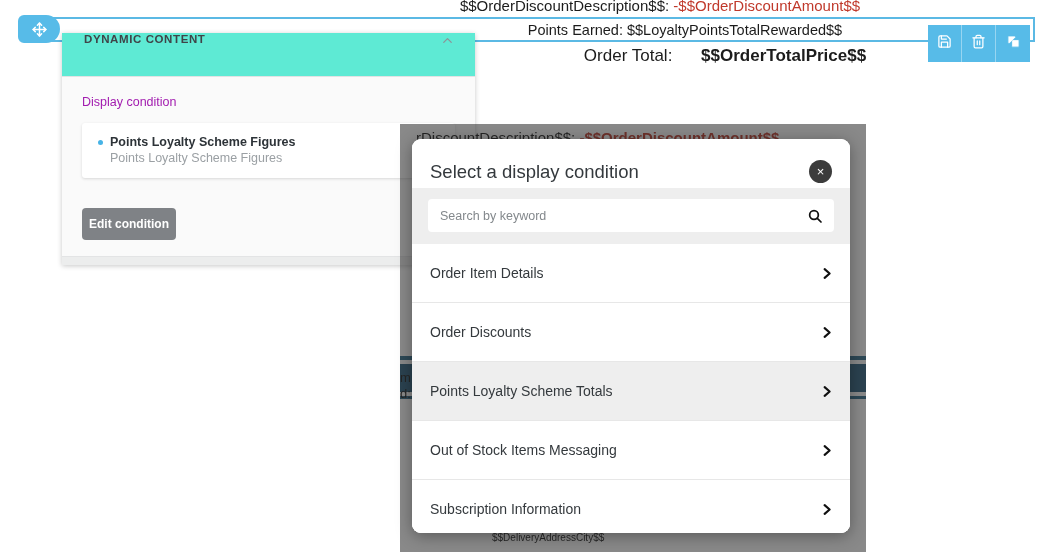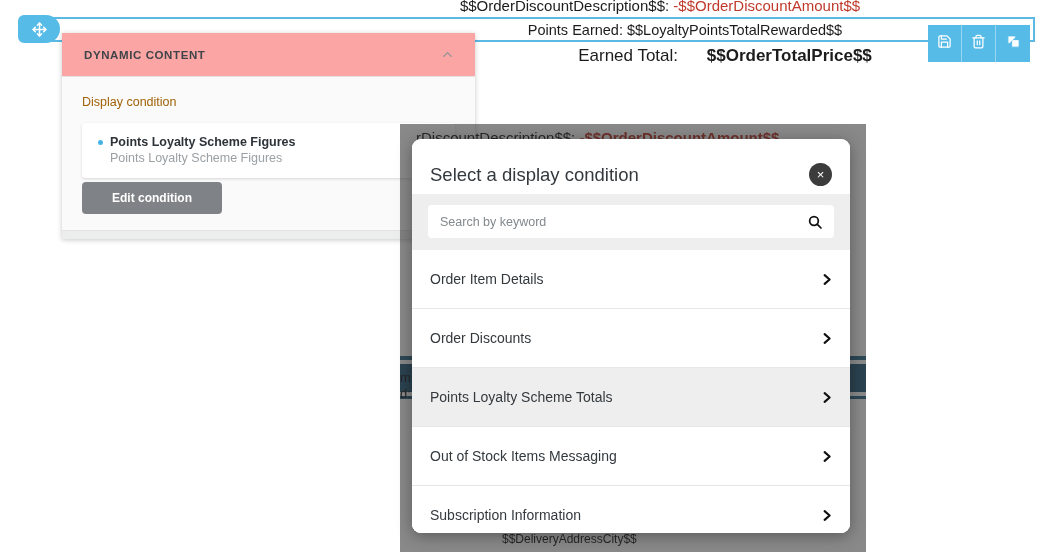--- a/index.html
+++ b/index.html
@@ -101,48 +101,48 @@
   .dyn-panel {
     position: absolute;
     left: 62px; top: 33px;
     width: 413px;
     background: #fafafa;
     box-shadow: 0 1px 5px rgba(0,0,0,0.22);
     z-index: 20;
   }
   .dyn-head {
     height: 44px;
-    background: #fca5a5;
+    background: #5eead4;
     border-bottom: 1px solid #e2e3e4;
     display: flex;
-    align-items: center;
+    align-items: flex-start;
     justify-content: space-between;
     padding: 0 20px 0 22px;
   }
   .dyn-head-title {
     font-size: 11.5px;
     font-weight: bold;
     letter-spacing: 0.6px;
     color: #3f4448;
   }
   .dyn-head-chev { color: #8d9397; line-height: 0; }
 
   .dyn-body { padding: 18px 20px 16px 20px; }
   .dyn-label {
     font-size: 12.5px;
-    color: #a16207;
+    color: #a21caf;
     margin-bottom: 14px;
   }
 
   .cond-card {
     background: #ffffff;
     border-radius: 3px;
     box-shadow: 0 1px 3px rgba(0,0,0,0.14);
     padding: 12px 16px 13px 16px;
-    margin-bottom: 4px;
+    margin-bottom: 30px;
   }
   .cond-title-row {
     display: flex;
     align-items: center;
     gap: 7px;
   }
   .cond-dot {
     width: 5px; height: 5px;
     border-radius: 50%;
     background: #46b3e6;
@@ -161,21 +161,21 @@
   }
 
   .edit-btn {
     display: inline-block;
     background: #7f8286;
     color: #ffffff;
     font-size: 12px;
     font-weight: bold;
     border: none;
     border-radius: 4px;
-    padding: 9px 30px;
+    padding: 9px 7px;
     cursor: pointer;
     font-family: "Liberation Sans", sans-serif;
   }
   .dyn-foot {
     height: 9px;
     background: #eceded;
     border-top: 1px solid #e3e4e5;
   }
 
   
@@ -216,38 +216,38 @@
     background: #2f6b8c;
   }
   .bg-blue-rule-b {
     position: absolute;
     left: 0px; top: 272px;
     width: 466px; height: 3px;
     background: #2f6b8c;
   }
   .bg-l2 { left: 0px; top: 246px; font-size: 13px; }
   .bg-l3 { left: 0px; top: 262px; font-size: 13px; }
-  .bg-city { left: 102px; top: 408px; font-size: 12px; }
+  .bg-city { left: 92px; top: 408px; font-size: 10px; }
 
   
   .modal {
     position: absolute;
     left: 412px; top: 139px;
     width: 438px; height: 394px;
     background: #ffffff;
     border-radius: 9px;
     box-shadow: 0 3px 16px rgba(0,0,0,0.35);
     overflow: hidden;
     z-index: 50;
     display: flex;
     flex-direction: column;
   }
 
   .modal-head {
-    height: 55px;
+    height: 49px;
     background: #ffffff;
     display: flex;
     align-items: center;
     justify-content: space-between;
     padding: 16px 18px 0 18px;
     flex: 0 0 auto;
   }
   .modal-title {
     font-size: 18.5px;
     color: #34393d;
@@ -331,21 +331,21 @@
 
     <div class="email-line ln-discount">
       <span>$$OrderDiscountDescription$$: </span><span class="amt">-$$OrderDiscountAmount$$</span>
     </div>
 
     <div class="sel-block"></div>
 
     <div class="email-line ln-points">Points Earned: $$LoyaltyPointsTotalRewarded$$</div>
 
     <div class="email-line ln-total">
-      <span>Earned Total: </span><b>$$OrderTotalPrice$$</b>
+      <span>Order Total: </span><b>$$OrderTotalPrice$$</b>
     </div>
   </div>
 
   <div class="drag-handle">
     <span>
       <svg width="17" height="17" viewBox="0 0 24 24" fill="none" stroke="#ffffff" stroke-width="2.1" stroke-linecap="round" stroke-linejoin="round">
         <line x1="12" y1="3" x2="12" y2="21"></line>
         <line x1="3" y1="12" x2="21" y2="12"></line>
         <polyline points="9,6 12,3 15,6"></polyline>
         <polyline points="9,18 12,21 15,18"></polyline>

